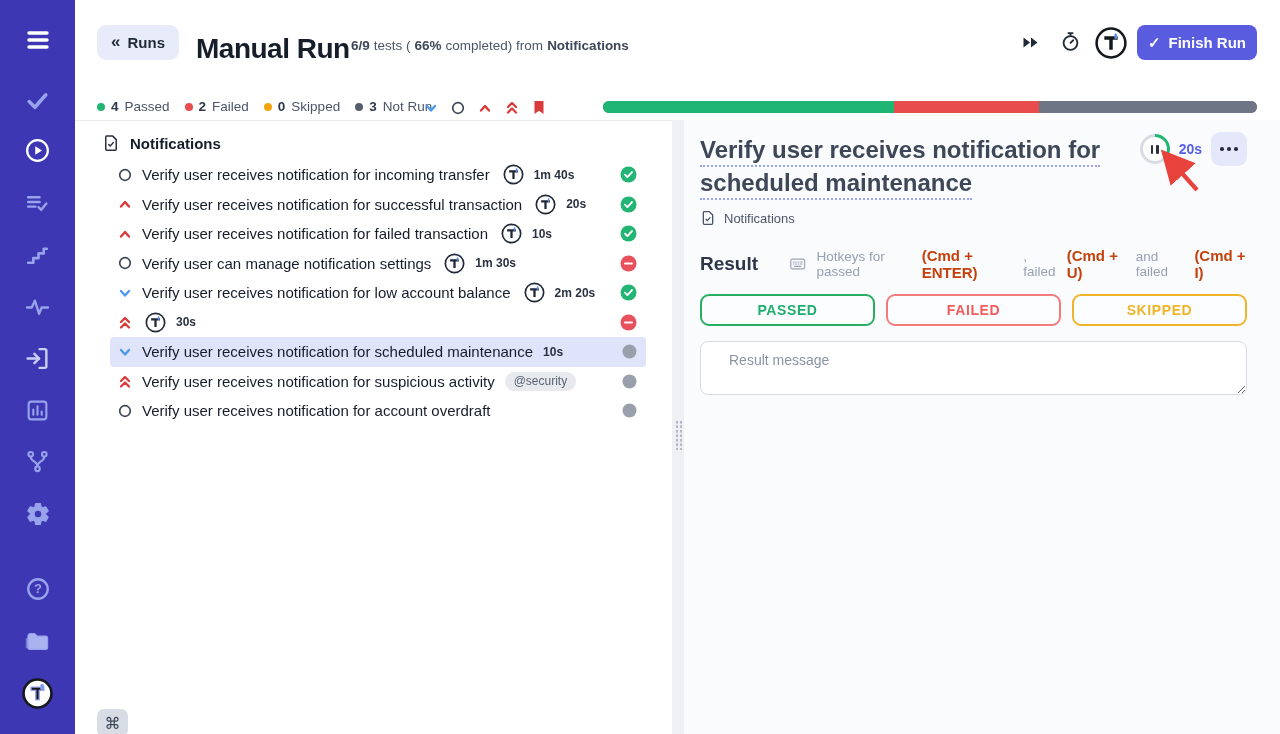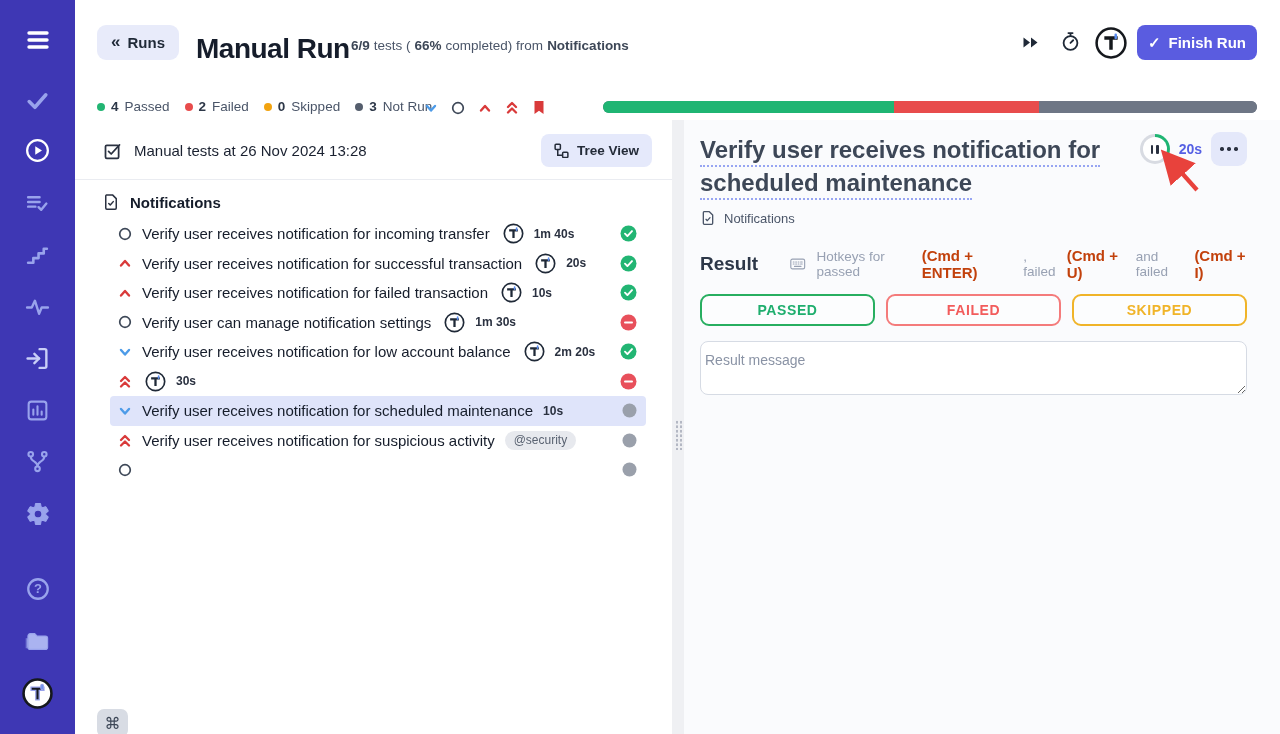--- a/index.html
+++ b/index.html
@@ -88,21 +88,21 @@
   .result-heading { font-size:19px; font-weight:800; color:#2D3748; margin-right:18px; }
   .hotkeys { display:flex; align-items:center; gap:11px; font-size:13.5px; color:#98A1B3; }
   .hotkeys b { color:#c2410c; font-size:15px; }
   .verdicts { display:flex; gap:11px; margin-top:13px; }
   .verdict { flex:1; height:32px; background:#FCFDFE; border-radius:9px; font-family:inherit; font-size:14px;
     font-weight:700; letter-spacing:0.6px; cursor:pointer; }
   .verdict.passed { border:2px solid #27AE60; color:#1FAE6E; }
   .verdict.failed { border:2px solid #F47B7B; color:#F25C5C; }
   .verdict.skipped { border:2px solid #F0B429; color:#F0B429; }
   .result-message { margin-top:15px; width:547px; height:54px; border:1px solid #D6DBE4; border-radius:8px;
-    padding:10px 4px; font-family:inherit; font-size:14px; color:#2D3748; resize:both; background:#fff; }
+    padding:10px 28px; font-family:inherit; font-size:14px; color:#2D3748; resize:both; background:#fff; }
   .result-message::placeholder { color:#8A93A5; }
 
   
   .cmd-btn { position:absolute; left:97px; top:709px; width:31px; height:28px; background:#D8DCE4;
     border:none; border-radius:7px; font-size:16px; color:#3D4757; cursor:pointer; z-index:6; font-family:inherit; }
 </style>
 </head>
 <body>
 
 <nav class="sidebar">
@@ -273,37 +273,20 @@
   </span>
 </div>
 
 <div class="progress">
   <div class="seg-passed" style="width:44.5%"></div>
   <div class="seg-failed" style="width:22.2%"></div>
   <div class="seg-notrun" style="width:33.3%"></div>
 </div>
 
 <section class="left-panel">
-  <div class="lp-header">
-    <div class="lp-title-wrap">
-      <svg width="21" height="21" viewBox="0 0 24 24" fill="none" stroke="#2A3140" stroke-width="2" stroke-linecap="round" stroke-linejoin="round">
-          <rect x="4" y="6" width="15" height="15" rx="1.5"></rect>
-          <path d="M7.5 13l3 3L20 5.5"></path>
-        </svg>
-      <span>Manual tests at 26 Nov 2024 13:28</span>
-    </div>
-    <button class="tree-btn">
-      <svg width="15" height="15" viewBox="0 0 16 16" fill="none" stroke="#242B38" stroke-width="1.6">
-          <rect x="1.2" y="1.2" width="5.6" height="5.6" rx="1"></rect>
-          <path d="M4 7v6h4.5"></path>
-          <rect x="9.2" y="9.8" width="5.6" height="5.6" rx="1"></rect>
-        </svg>
-      <span>Tree View</span>
-    </button>
-  </div>
   <div class="lp-divider"></div>
   <div class="group-row">
     <svg width="18" height="18" viewBox="0 0 24 24" fill="none" stroke="#2A3140" stroke-width="2" stroke-linecap="round" stroke-linejoin="round">
         <path d="M6 2.5h8l5 5V20a1.5 1.5 0 0 1-1.5 1.5h-11A1.5 1.5 0 0 1 5 20V4a1.5 1.5 0 0 1 1-1.5z"></path>
         <path d="M9 14l2 2 4-4.5"></path>
       </svg>
     <span>Notifications</span>
   </div>
 
   <div class="test-list">
@@ -474,20 +457,21 @@
           </svg>
         </span>
     </div>
 
     <div class="test-row">
       <span class="prio">
           <svg width="14" height="14" viewBox="0 0 14 14" fill="none" stroke="#3D4757" stroke-width="1.7">
             <circle cx="7" cy="7" r="5.3"></circle>
           </svg>
         </span>
+      <span class="test-title">Verify user receives notification for account overdraft</span>
       <span class="status">
           <svg width="15" height="15" viewBox="0 0 15 15">
             <circle cx="7.5" cy="7.5" r="7" fill="#9AA0AB"></circle>
           </svg>
         </span>
     </div>
 
   </div>
 </section>
 

